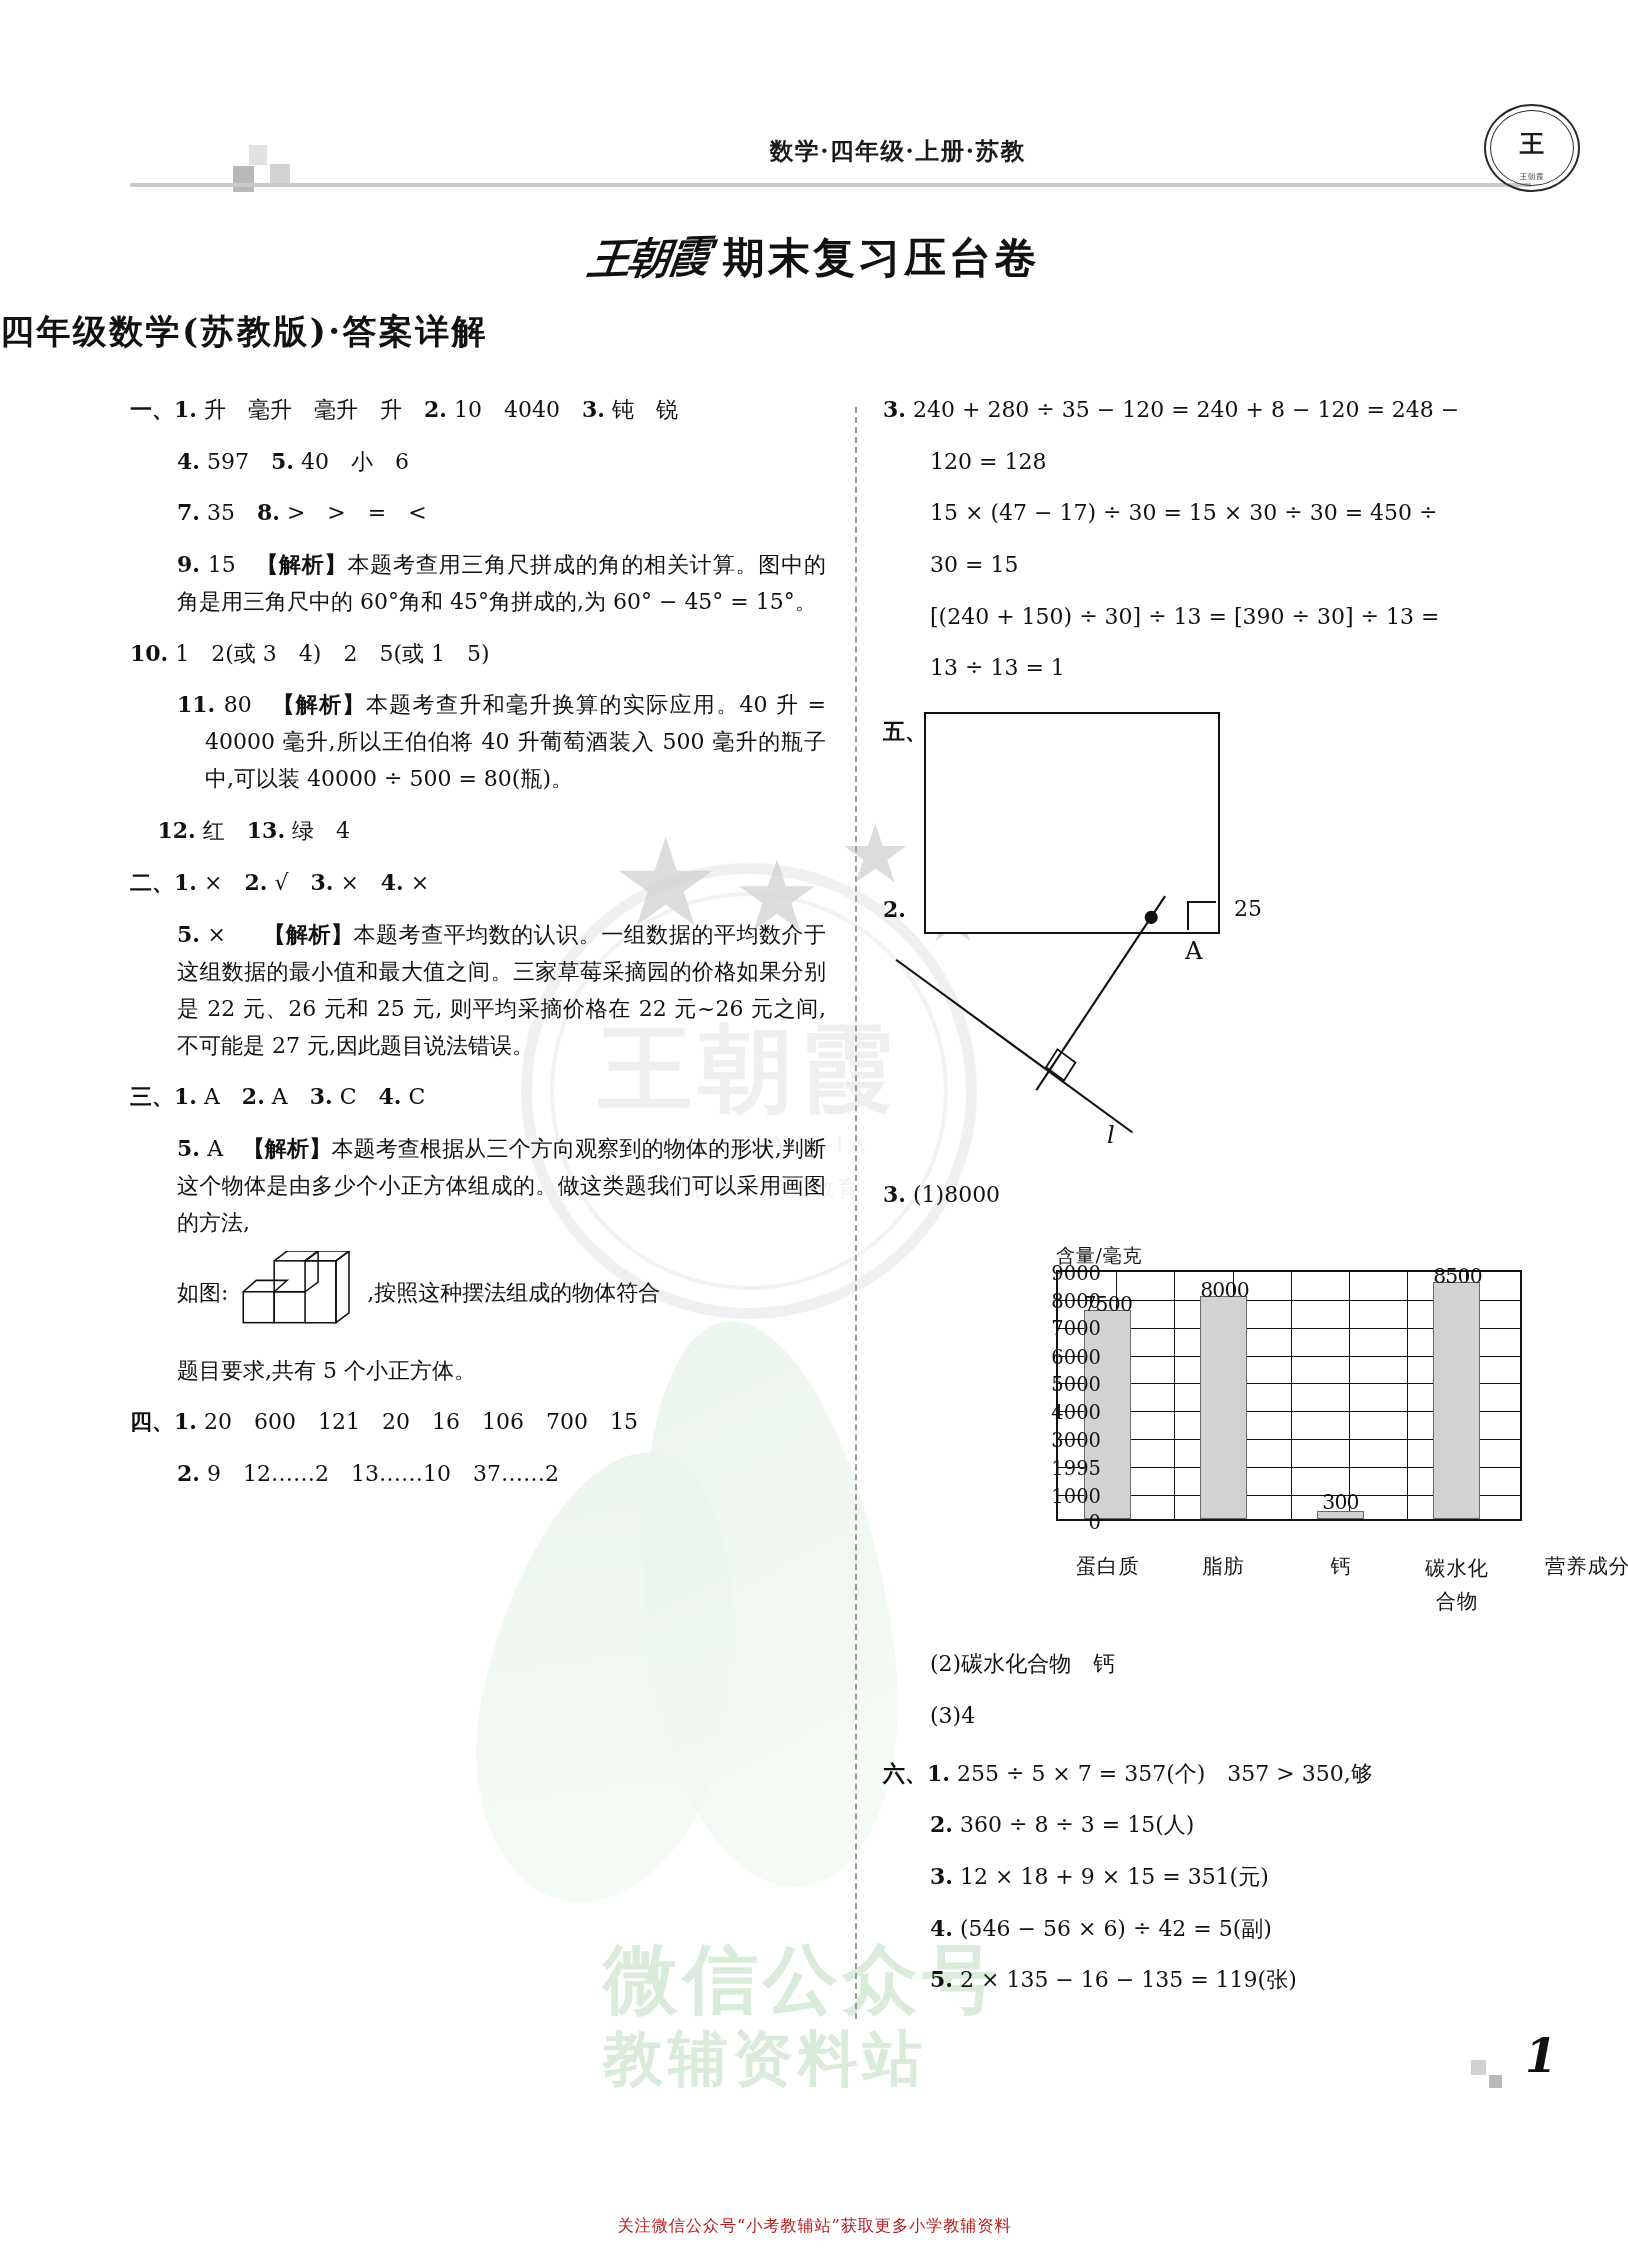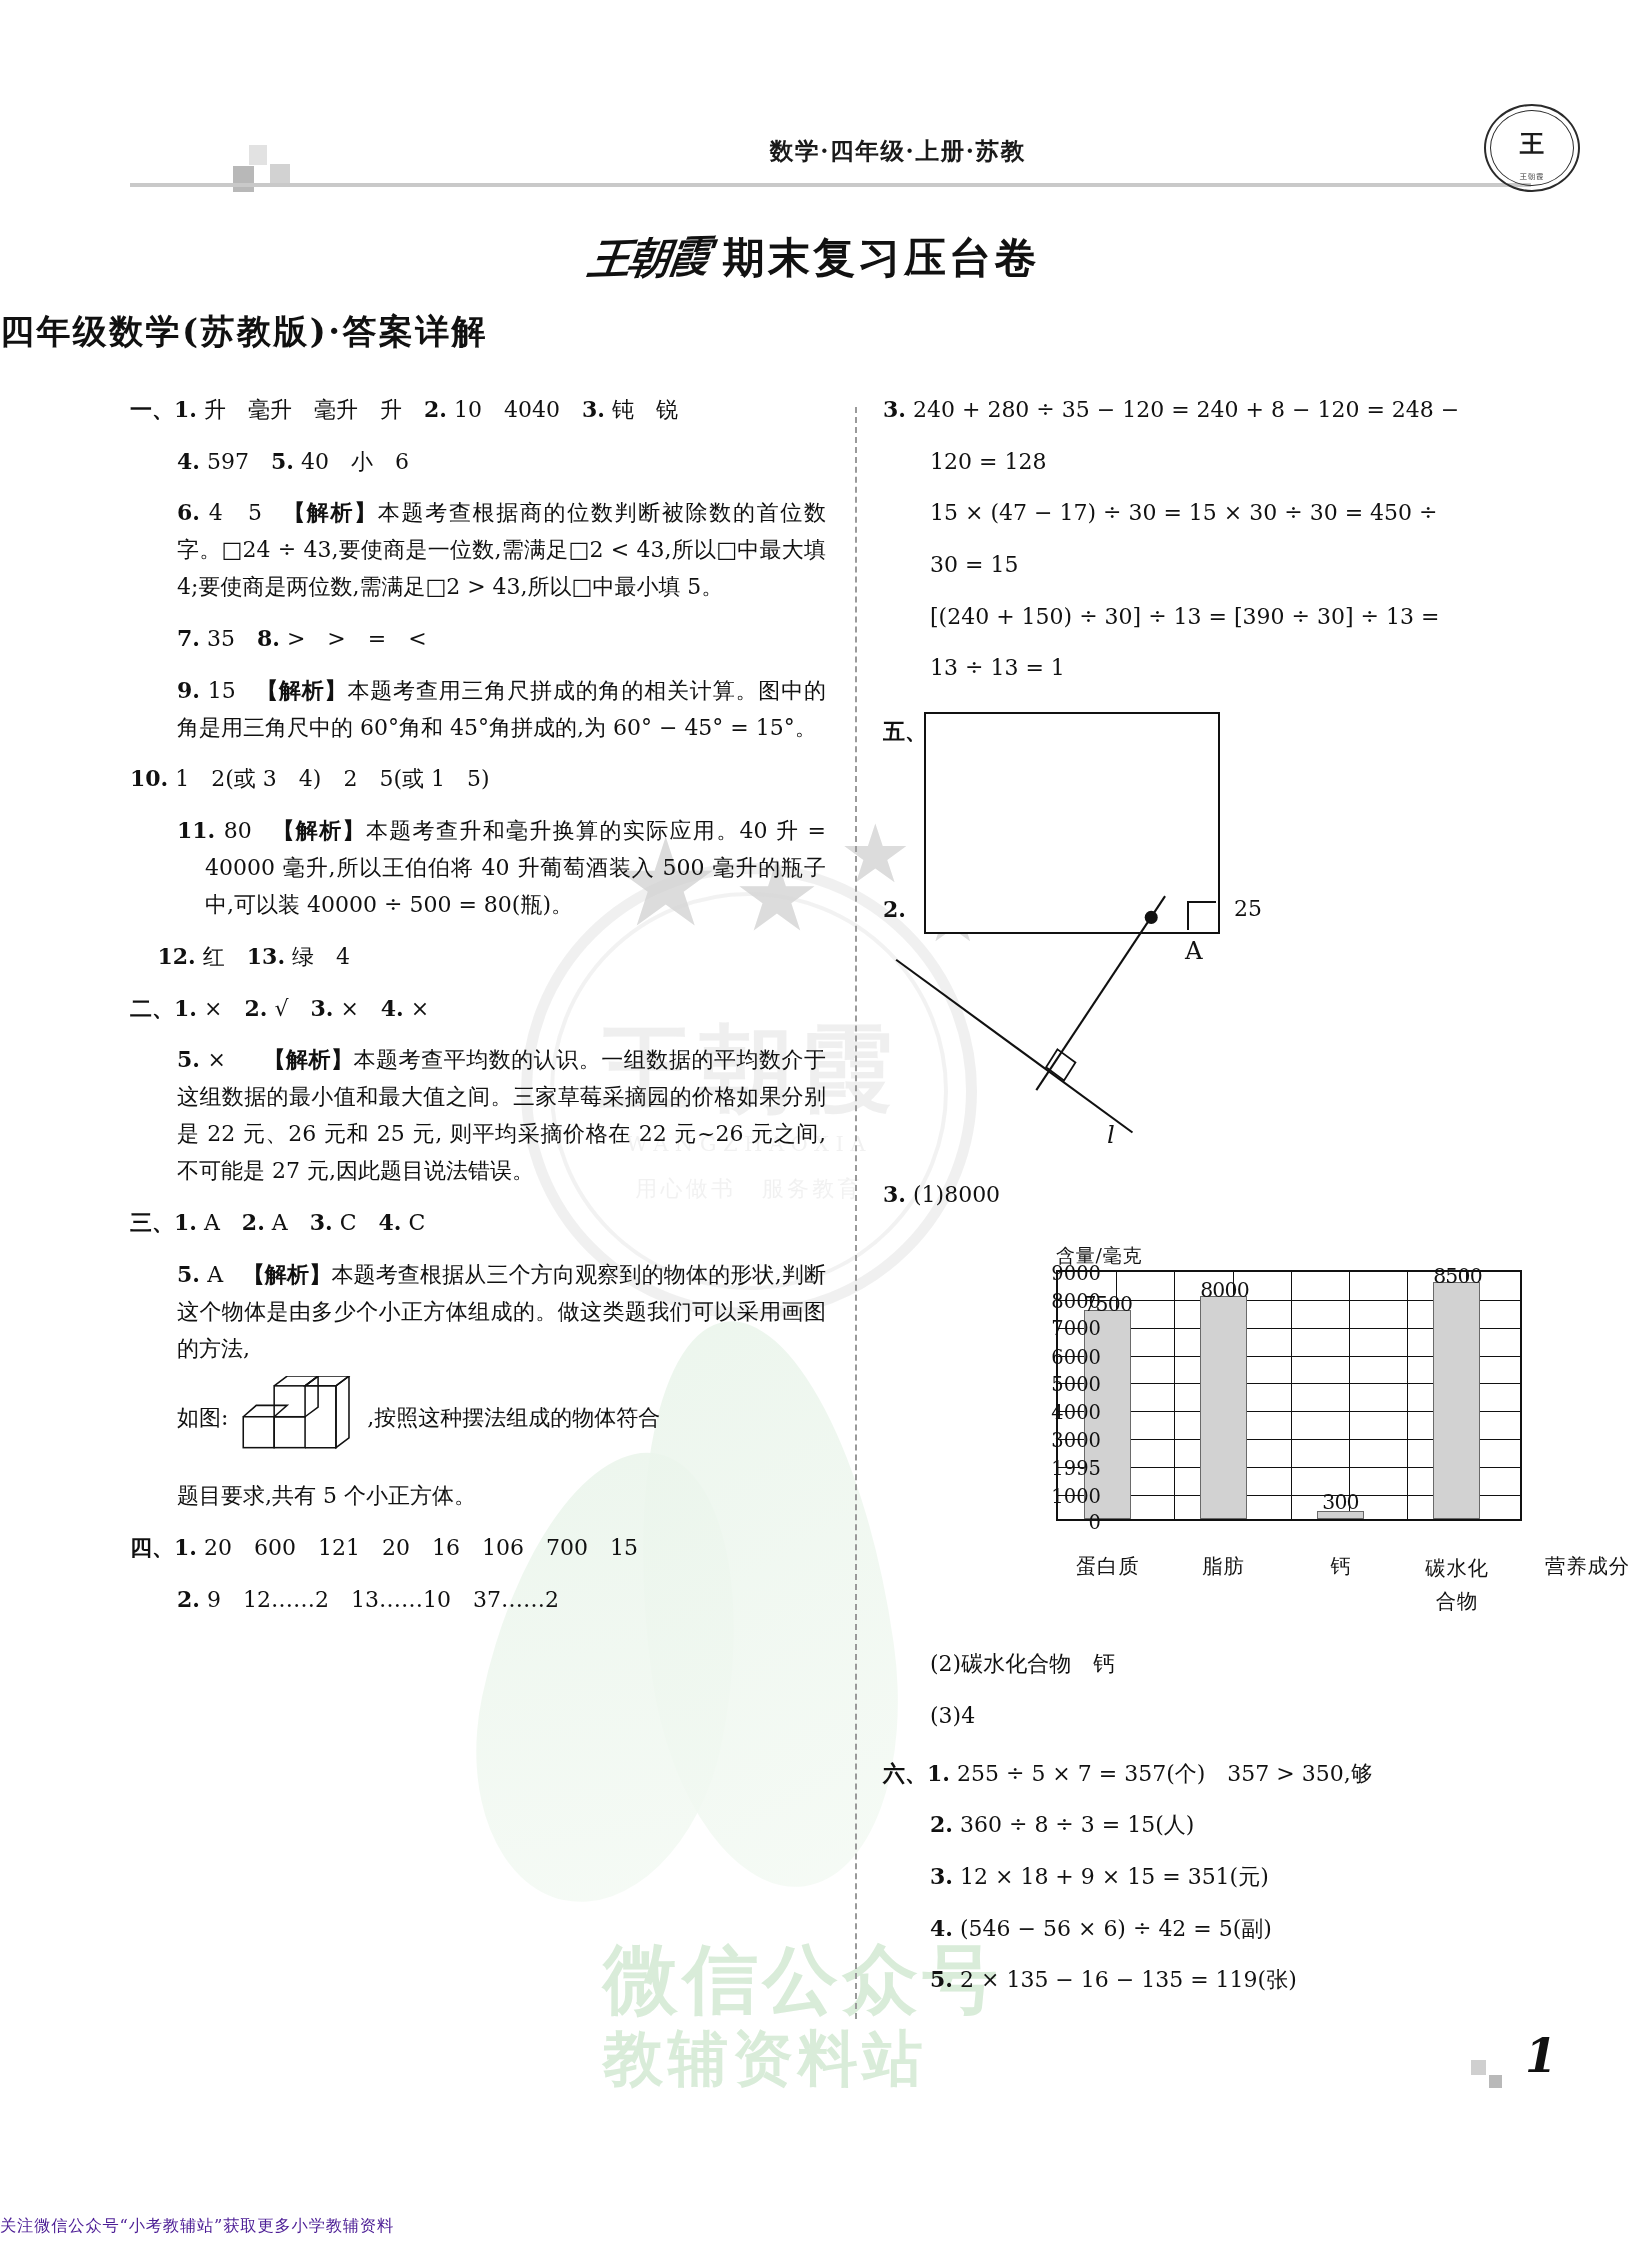--- a/index.html
+++ b/index.html
@@ -82,21 +82,21 @@
   .bar{position:absolute;bottom:0;background:#d2d2d2;border:1.2px solid #6a6a6a;box-sizing:border-box;}
   .barlab{position:absolute;font-size:20.4px;font-weight:400;letter-spacing:-0.8px;text-align:center;font-family:"DejaVu Serif",serif;}
   .xlab{position:absolute;top:280px;font-size:20.4px;text-align:center;letter-spacing:0.8px;}
 
   
   .pgnum{position:absolute;right:72px;bottom:178px;font-size:46px;font-style:italic;font-weight:700;
      font-family:"DejaVu Serif",serif;}
   .pg-sq1{position:absolute;right:143px;bottom:186px;width:14.7px;height:14.7px;background:#cfcfcf;}
   .pg-sq2{position:absolute;right:127px;bottom:173px;width:13px;height:13px;background:#b9b9b9;}
 
-  .footer{position:absolute;left:0;right:0;bottom:24.4px;text-align:left;font-size:16.3px;color:#4c1d95;letter-spacing:0.8px;}
+  .footer{position:absolute;left:0;right:0;bottom:24.4px;text-align:center;font-size:16.3px;color:#b91c1c;letter-spacing:0.8px;}
 
   
   .wm{position:absolute;pointer-events:none;user-select:none;}
   .wm-seal{left:521px;top:863px;width:456px;height:456px;opacity:.30;}
   .wm-seal .c1{position:absolute;inset:0;border:11.4px solid #cfcfcf;border-radius:50%;}
   .wm-seal .c2{position:absolute;left:29px;top:29px;right:29px;bottom:29px;border:4.1px solid #d6d6d6;border-radius:50%;}
   .wm-seal .txt{position:absolute;left:0;right:0;top:143px;text-align:center;font-size:94px;font-weight:700;color:#cccccc;
      font-family:"DejaVu Serif",serif;letter-spacing:6.5px;}
   .wm-seal .sub{position:absolute;left:0;right:0;top:269px;text-align:center;font-size:21px;color:#d2d2d2;letter-spacing:6.5px;}
   .wm-seal .sub2{position:absolute;left:0;right:0;top:311px;text-align:center;font-size:22px;color:#d4d4d4;letter-spacing:3.3px;}
@@ -154,23 +154,20 @@
   <div class="col colL">
 
     <div class="ln hang">
       <span class="sec">一、</span><b class="n">1.</b>&nbsp;<span>升　毫升　毫升　升　</span><b class="n">2.</b>&nbsp;<span>10　4040　</span><b class="n">3.</b>&nbsp;<span>钝　锐</span>
     </div>
 
     <div class="ln ind">
       <b class="n">4.</b>&nbsp;<span>597　</span><b class="n">5.</b>&nbsp;<span>40　小　6</span>
     </div>
 
-    <div class="ln ind just" style="padding-left:47px;text-indent:0;">
-      <b class="n">6.</b>&nbsp;<span>4　5</span><span class="sp"></span><b>【解析】</b><span>本题考查根据商的位数判断被除数的首位数字。□24 ÷ 43,要使商是一位数,需满足□2 &lt; 43,所以□中最大填 4;要使商是两位数,需满足□2 &gt; 43,所以□中最小填 5。</span>
-    </div>
 
     <div class="ln ind">
       <b class="n">7.</b>&nbsp;<span>35　</span><b class="n">8.</b>&nbsp;<span>&gt;　&gt;　=　&lt;</span>
     </div>
 
     <div class="ln ind just" style="padding-left:47px;text-indent:0;">
       <b class="n">9.</b>&nbsp;<span>15</span><span class="sp"></span><b>【解析】</b><span>本题考查用三角尺拼成的角的相关计算。图中的角是用三角尺中的 60°角和 45°角拼成的,为 60° − 45° = 15°。</span>
     </div>
 
     <div class="ln ind" style="padding-left:47px;text-indent:-47px;">

